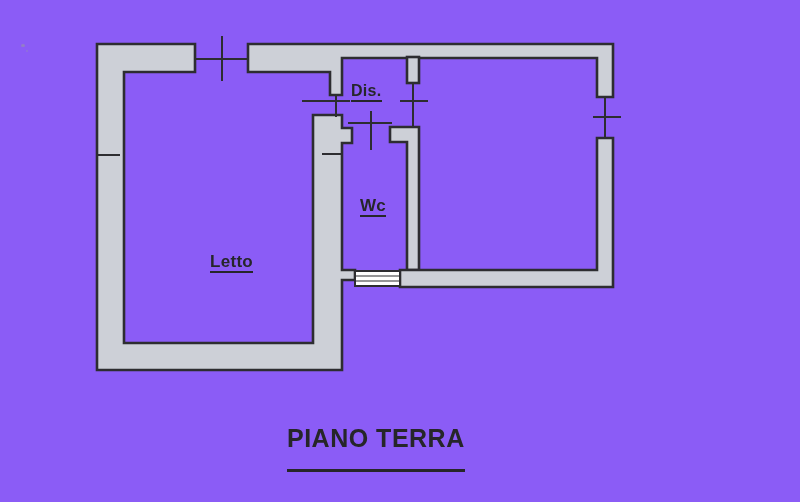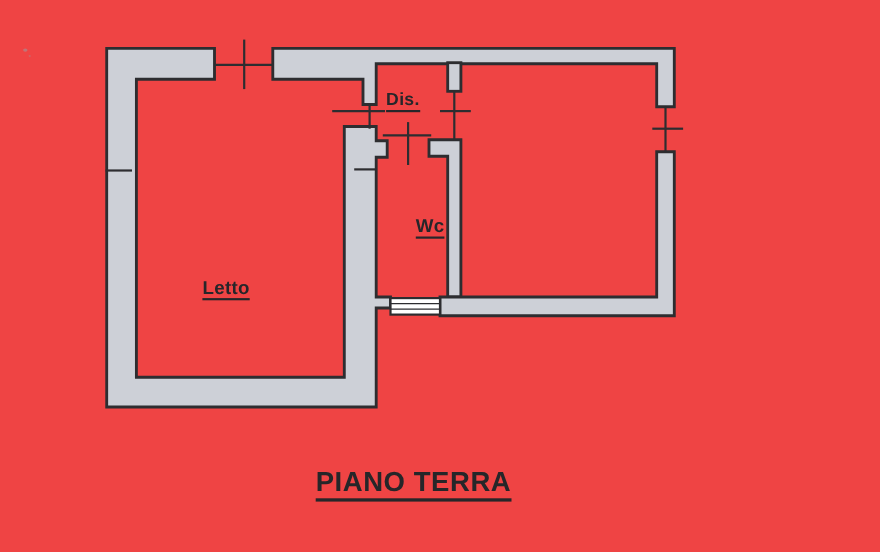--- a/index.html
+++ b/index.html
@@ -8,49 +8,49 @@
     width: 800px;
     height: 502px;
     background: #ffffff;
     font-family: "Liberation Sans", sans-serif;
     overflow: hidden;
   }
   #plan {
     position: relative;
     width: 800px;
     height: 502px;
-    background: #ef4444;
+    background: #8b5cf6;
   }
   #plan svg {
     position: absolute;
     left: 0;
     top: 0;
   }
   .room-label {
     position: absolute;
     font-weight: bold;
     color: #26262a;
     border-bottom: 2px solid #26262a;
     padding-bottom: 1px;
     line-height: 1;
     white-space: nowrap;
     letter-spacing: 0.3px;
   }
   .label-dis    { left: 351px; top: 83px;  font-size: 16px; }
-  .label-wc     { left: 360px; top: 197px; font-size: 17px; margin-left: 18px; }
+  .label-wc     { left: 360px; top: 197px; font-size: 17px; }
   .label-cucina { left: 452px; top: 202px; font-size: 19px; }
-  .label-letto  { left: 184px; top: 253px; font-size: 17px; }
+  .label-letto  { left: 210px; top: 253px; font-size: 17px; }
   .plan-title {
     position: absolute;
     left: 287px; top: 426px;
     font-size: 25px;
     font-weight: bold;
     color: #262629;
     border-bottom: 3px solid #262629;
-    padding-bottom: 2px;
+    padding-bottom: 18px;
     line-height: 1;
     white-space: nowrap;
     letter-spacing: 0.5px;
   }
   .speck {
     position: absolute;
     background: #9a9aa0;
     opacity: 0.55;
     border-radius: 50%;
   }

